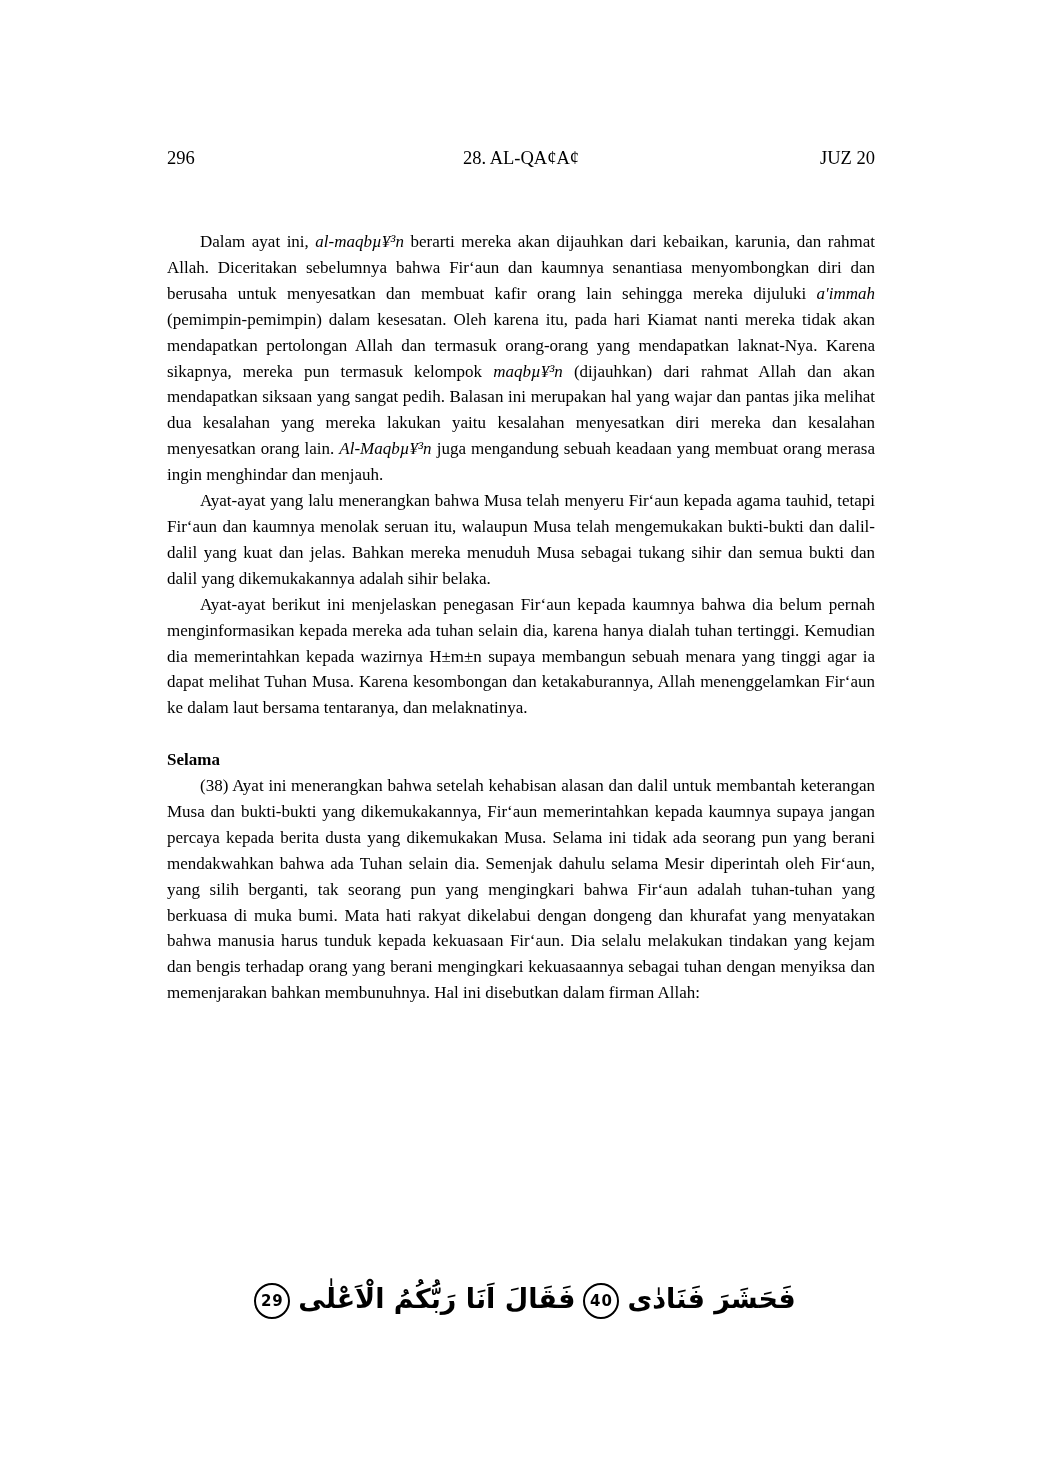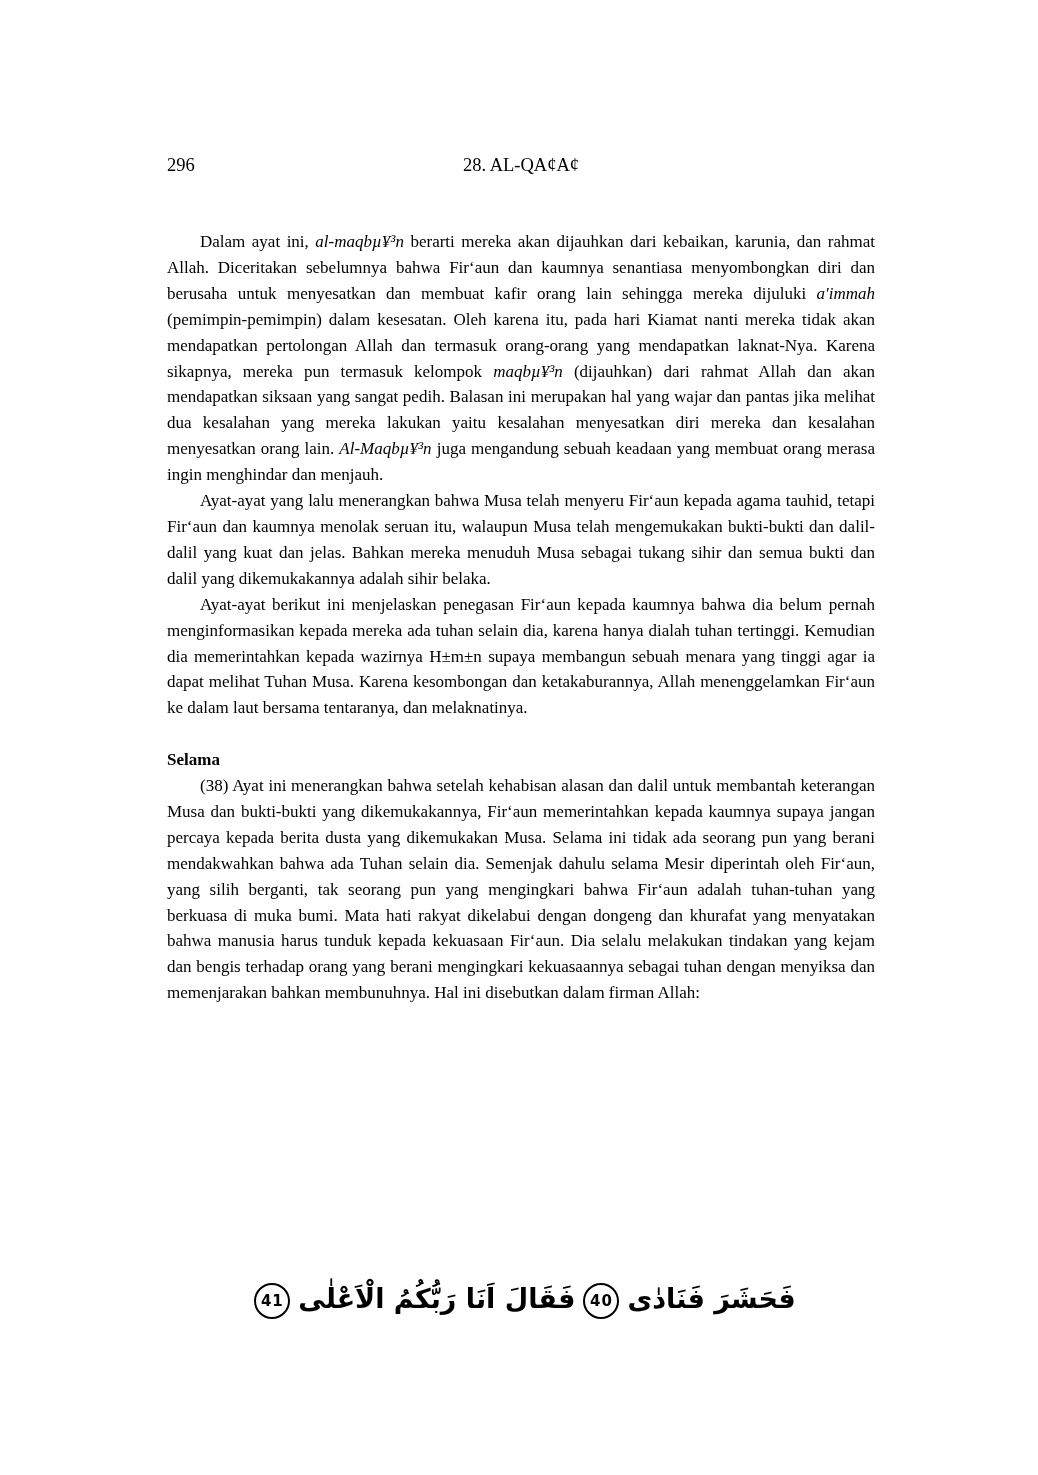--- a/index.html
+++ b/index.html
@@ -8,21 +8,21 @@
     width: 1038px;
     height: 1475px;
     margin: 0 auto;
     background: #ffffff;
     font-family: "Liberation Serif", serif;
     color: #000000;
     overflow: hidden;
   }
   .running-head {
     position: absolute;
-    top: 154px;
+    top: 147px;
     left: 167px;
     width: 708px;
     display: grid;
     grid-template-columns: 1fr auto 1fr;
     font-size: 18.5px;
     line-height: 22px;
   }
   .running-head .left  { text-align: left; }
   .running-head .center{ text-align: center; }
   .running-head .right { text-align: right; }
@@ -76,27 +76,28 @@
   }
 </style>
 </head>
 <body>
 
 <div class="page">
 
   <div class="running-head">
     <span class="left">296</span>
     <span class="center">28. AL-QA¢A¢</span>
+    <span class="right">JUZ 20</span>
   </div>
 
   <div class="body-text">
       <p class="para"><span>Dalam ayat ini, </span><span class="it">al-maqbµ¥³n</span><span> berarti mereka akan dijauhkan dari kebaikan, karunia, dan rahmat Allah. Diceritakan sebelumnya bahwa Fir‘aun dan kaumnya senantiasa menyombongkan diri dan berusaha untuk menye­satkan dan membuat kafir orang lain sehingga mereka dijuluki </span><span class="it">a'immah</span><span> (pemimpin-pemimpin) dalam kesesatan. Oleh karena itu, pada hari Kiamat nanti mereka tidak akan mendapatkan pertolongan Allah dan termasuk orang-orang yang mendapatkan laknat-Nya. Karena sikapnya, mereka pun termasuk kelompok </span><span class="it">maqbµ¥³n</span><span> (dijauhkan) dari rahmat Allah dan akan mendapatkan siksaan yang sangat pedih. Balasan ini merupakan hal yang wajar dan pantas jika melihat dua kesalahan yang mereka lakukan yaitu kesalahan menyesatkan diri mereka dan kesalahan menyesatkan orang lain. </span><span class="it">Al-Maqbµ¥³n</span><span> juga mengandung sebuah keadaan yang membuat orang merasa ingin menghindar dan menjauh.</span></p>
       <p class="para"><span>Ayat-ayat yang lalu menerangkan bahwa Musa telah menyeru Fir‘aun kepada agama tauhid, tetapi Fir‘aun dan kaumnya menolak seruan itu, walaupun Musa telah mengemukakan bukti-bukti dan dalil-dalil yang kuat dan jelas. Bahkan mereka menuduh Musa sebagai tukang sihir dan semua bukti dan dalil yang dikemukakannya adalah sihir belaka.</span></p>
       <p class="para"><span>Ayat-ayat berikut ini menjelaskan penegasan Fir‘aun kepada kaumnya bahwa dia belum pernah menginformasikan kepada mereka ada tuhan selain dia, karena hanya dialah tuhan tertinggi. Kemudian dia memerintahkan kepada wazirnya H±m±n supaya membangun sebuah menara yang tinggi agar ia dapat melihat Tuhan Musa. Karena kesombongan dan ketakaburan­nya, Allah menenggelamkan Fir‘aun ke dalam laut bersama tentaranya, dan melaknatinya.</span></p>
       <div class="heading">Selama</div>
       <p class="para"><span>(38) Ayat ini menerangkan bahwa setelah kehabisan alasan dan dalil untuk membantah keterangan Musa dan bukti-bukti yang dikemukakannya, Fir‘aun memerintahkan kepada kaumnya supaya jangan percaya kepada berita dusta yang dikemukakan Musa. Selama ini tidak ada seorang pun yang berani mendakwahkan bahwa ada Tuhan selain dia. Semenjak dahulu selama Mesir diperintah oleh Fir‘aun, yang silih berganti, tak seorang pun yang mengingkari bahwa Fir‘aun adalah tuhan-tuhan yang berkuasa di muka bumi. Mata hati rakyat dikelabui dengan dongeng dan khurafat yang menyatakan bahwa manusia harus tunduk kepada kekuasaan Fir‘aun. Dia selalu melakukan tindakan yang kejam dan bengis terhadap orang yang berani mengingkari kekuasaannya sebagai tuhan dengan menyiksa dan me­menjarakan bahkan membunuhnya. Hal ini disebutkan dalam firman Allah:</span></p>
     </div>
 
   <div class="arabic-verse">
-    <span>فَحَشَرَ فَنَادٰى</span><span class="ayah-marker">40</span><span>فَقَالَ اَنَا رَبُّكُمُ الْاَعْلٰى</span><span class="ayah-marker">41</span>
+    <span>فَحَشَرَ فَنَادٰى</span><span class="ayah-marker">40</span><span>فَقَالَ اَنَا رَبُّكُمُ الْاَعْلٰى</span><span class="ayah-marker">29</span>
   </div>
 
 </div>
 
 </body></html>

